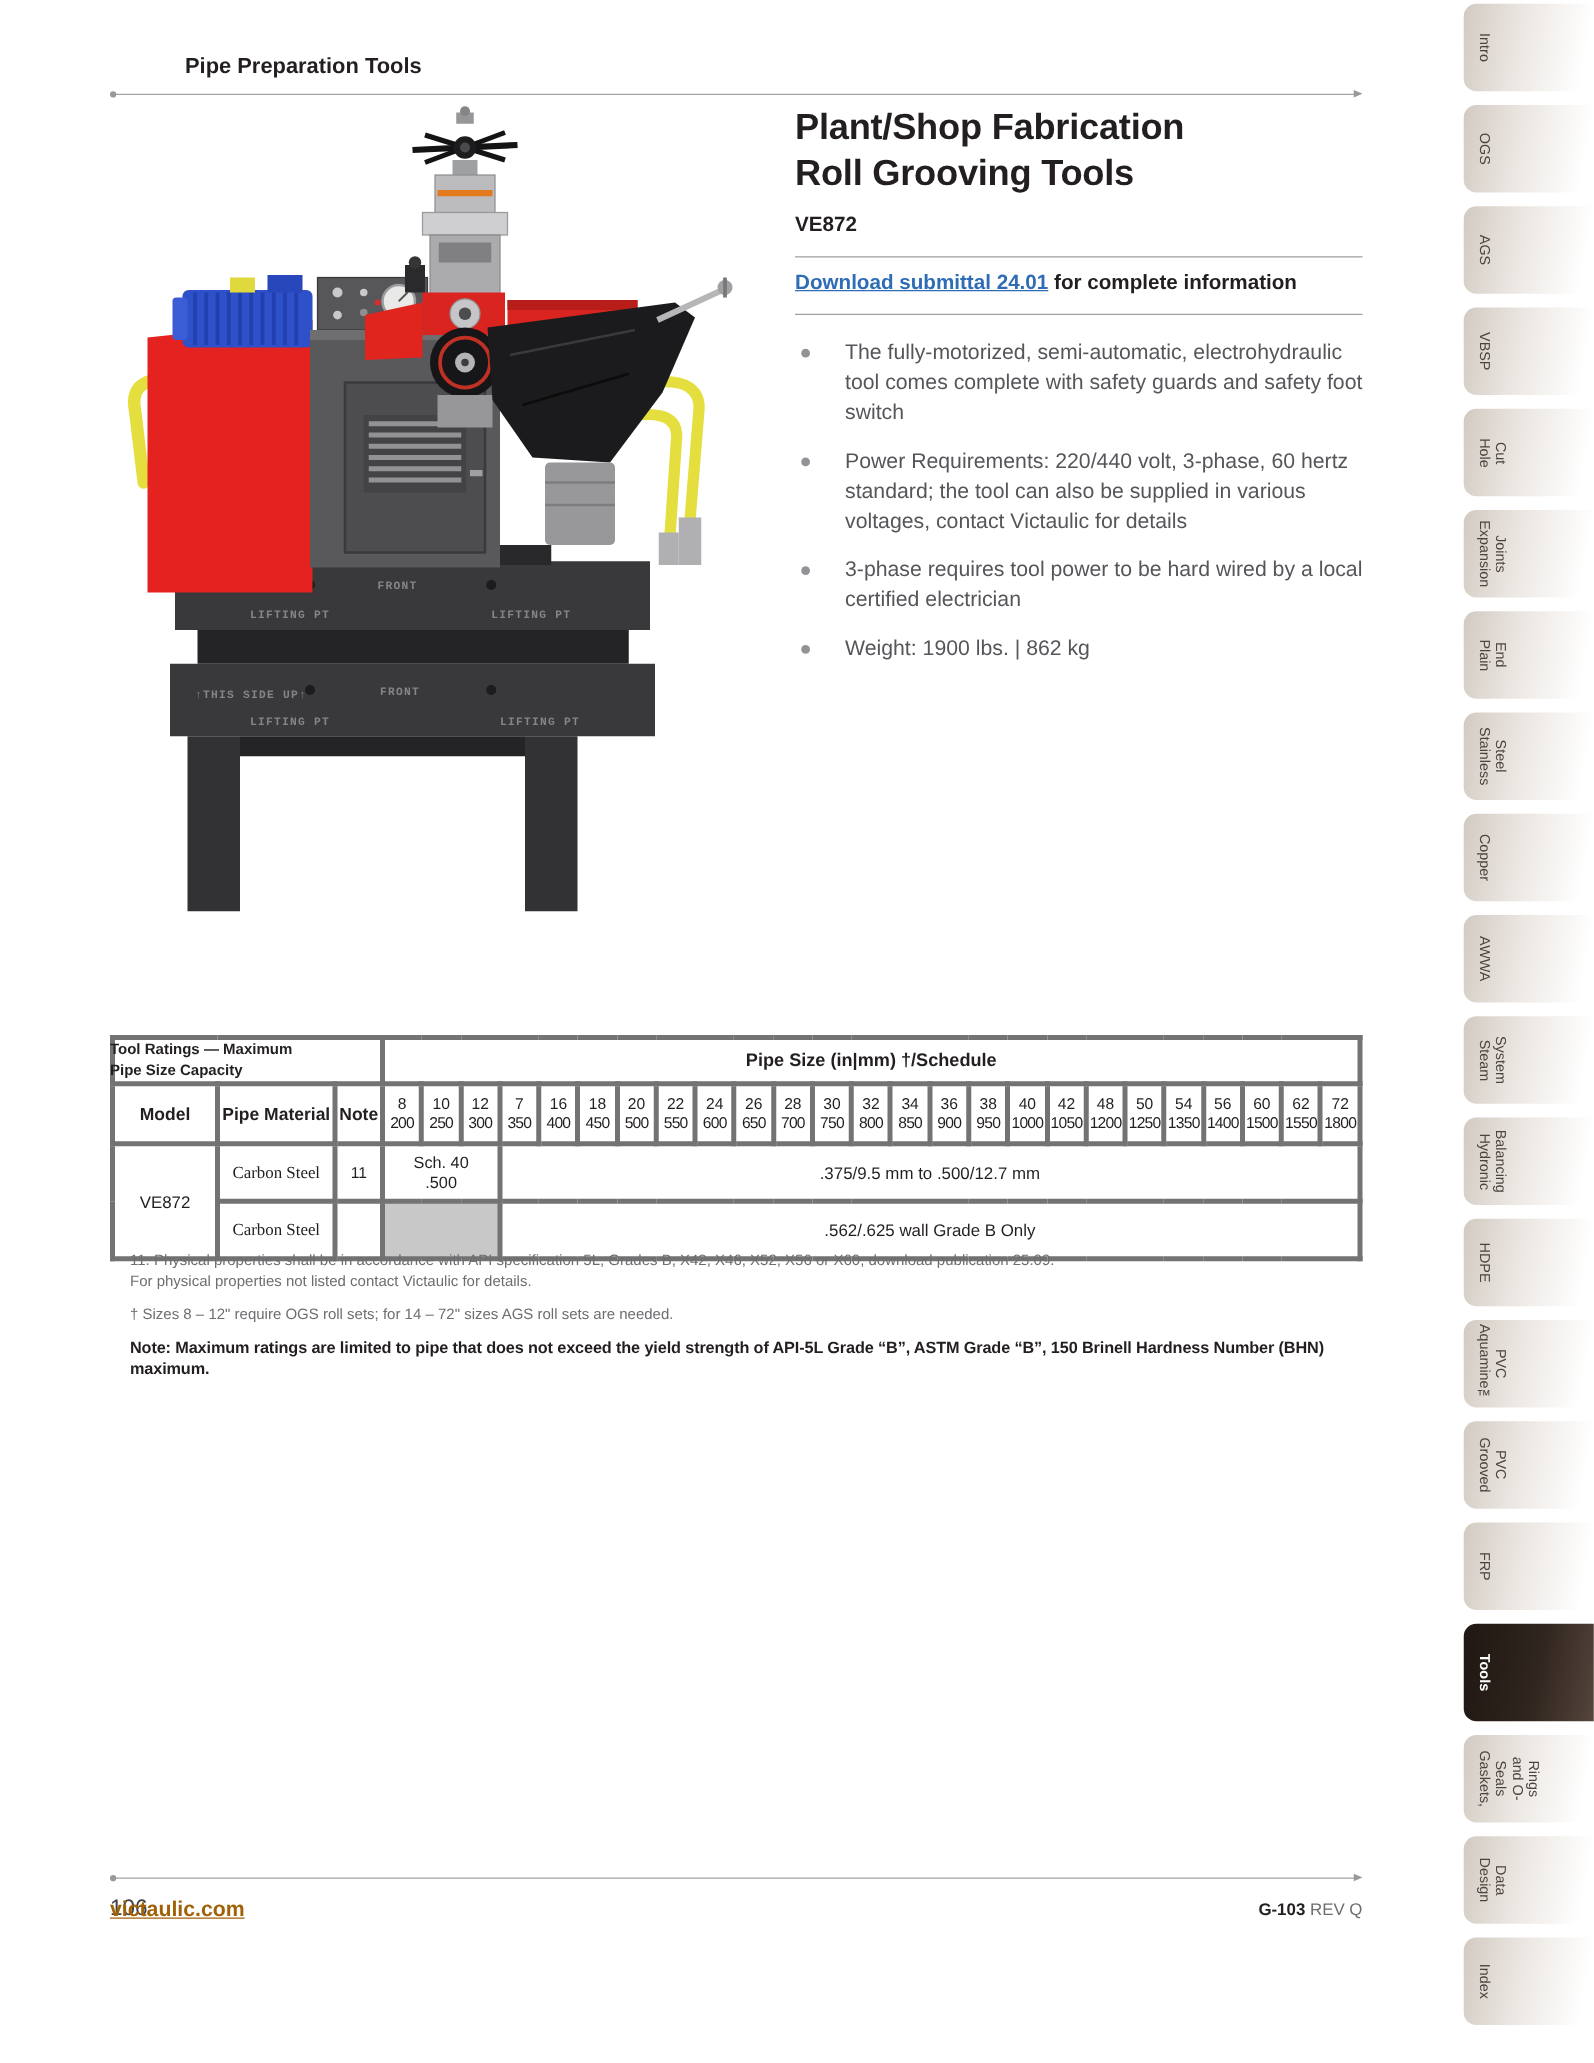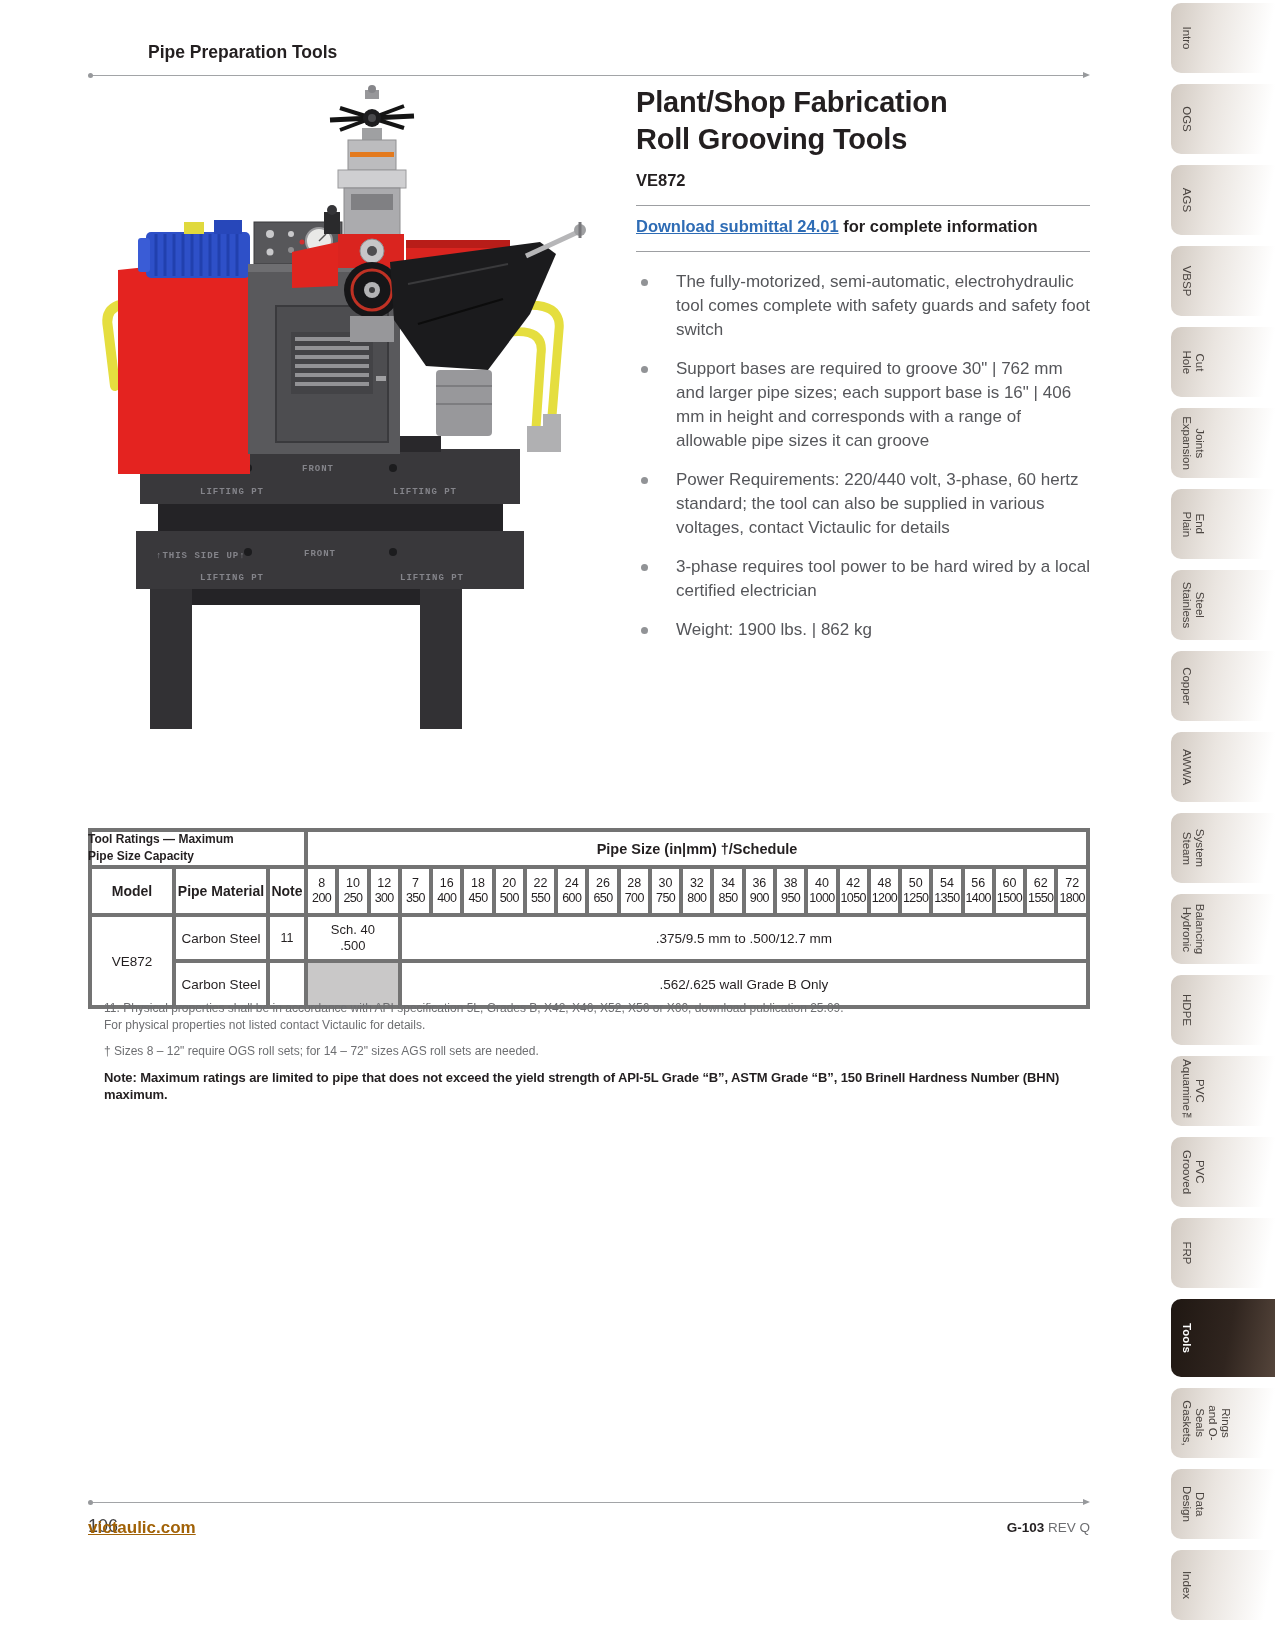--- a/index.html
+++ b/index.html
@@ -35,21 +35,21 @@
   .tbl-caption{position:absolute;left:0;top:3px;font-size:12px;line-height:17px;font-weight:bold;color:#231f20;}
   table.ratings{border-collapse:collapse;table-layout:fixed;width:1002px;}
   table.ratings th,table.ratings td{border:4px solid #737373;text-align:center;vertical-align:middle;padding:0;}
   td.noborder{border:none;background:#fff;}
   th.band{height:33px;font-size:14.5px;font-weight:bold;}
   th.colh{font-size:14px;font-weight:bold;height:44px;}
   th.size{font-size:12.5px;font-weight:normal;line-height:15px;padding:4px 0;}
   th.size .mm{letter-spacing:-0.6px;}
   th.thick, td.thick{border-left:2px solid #58595b;}
   td.model-cell{font-size:13.5px;}
-  td.mat{font-size:13.5px;height:42px;}
+  td.mat{font-size:13.5px;height:42px;font-family:Liberation Serif, serif;}
   td.note-cell{font-size:12.5px;}
   td.sch{font-size:13px;line-height:16px;}
   td.sch.gray{background:#c9c8c8;}
   td.range{font-size:13.5px;}
   
   .footnotes{position:absolute;left:88px;top:1000px;width:1004px;font-size:12px;line-height:17px;color:#6d6e71;}
   .footnotes p{margin:0 0 9px 16px;}
   .footnotes .bold-note{font-size:13px;font-weight:bold;color:#231f20;letter-spacing:-0.1px;}
   
   .footer-site{position:absolute;left:88px;top:1518px;font-size:17px;font-weight:bold;color:#a16207;text-decoration:underline;cursor:pointer;}
@@ -192,21 +192,20 @@
 </div>
 
 <div class="rightcol">
   <h1><span>Plant/Shop Fabrication</span><br><span>Roll Grooving Tools</span></h1>
   <div class="model">VE872</div>
   <hr class="thin-rule">
   <div class="dl-line"><span class="dl-link">Download submittal 24.01</span><span> for complete information</span></div>
   <hr class="thin-rule">
   <ul class="bullets">
     <li>The fully-motorized, semi-automatic, electrohydraulic tool comes complete with safety guards and safety foot switch</li>
-    <li>Support bases are required to groove 30" | 762 mm and larger pipe sizes; each support base is 16" | 406 mm in height and corresponds with a range of allowable pipe sizes it can groove</li>
     <li>Power Requirements: 220/440 volt, 3-phase, 60 hertz standard; the tool can also be supplied in various voltages, contact Victaulic for details</li>
     <li>3-phase requires tool power to be hard wired by a local certified electrician</li>
     <li>Weight: 1900 lbs. | 862 kg</li>
   </ul>
 </div>
 
 <div class="table-wrap">
   <div class="tbl-caption">
     <span>Tool Ratings — Maximum</span><br><span>Pipe Size Capacity</span>
   </div>

